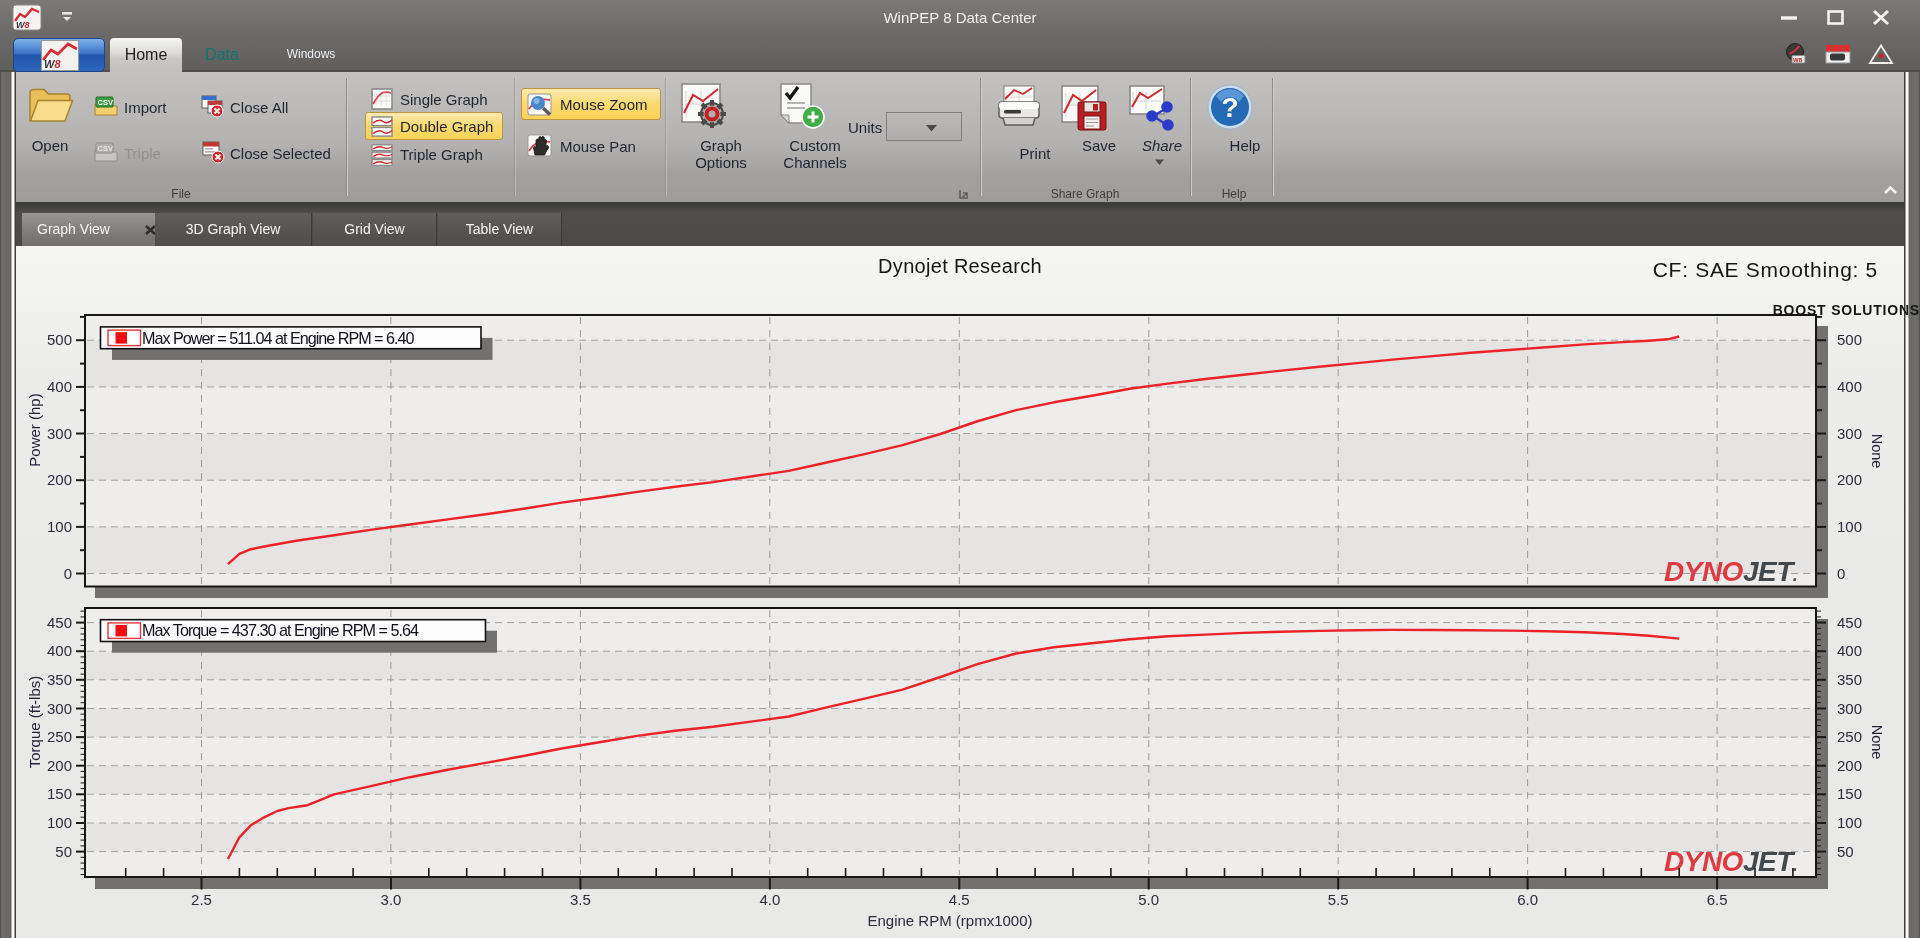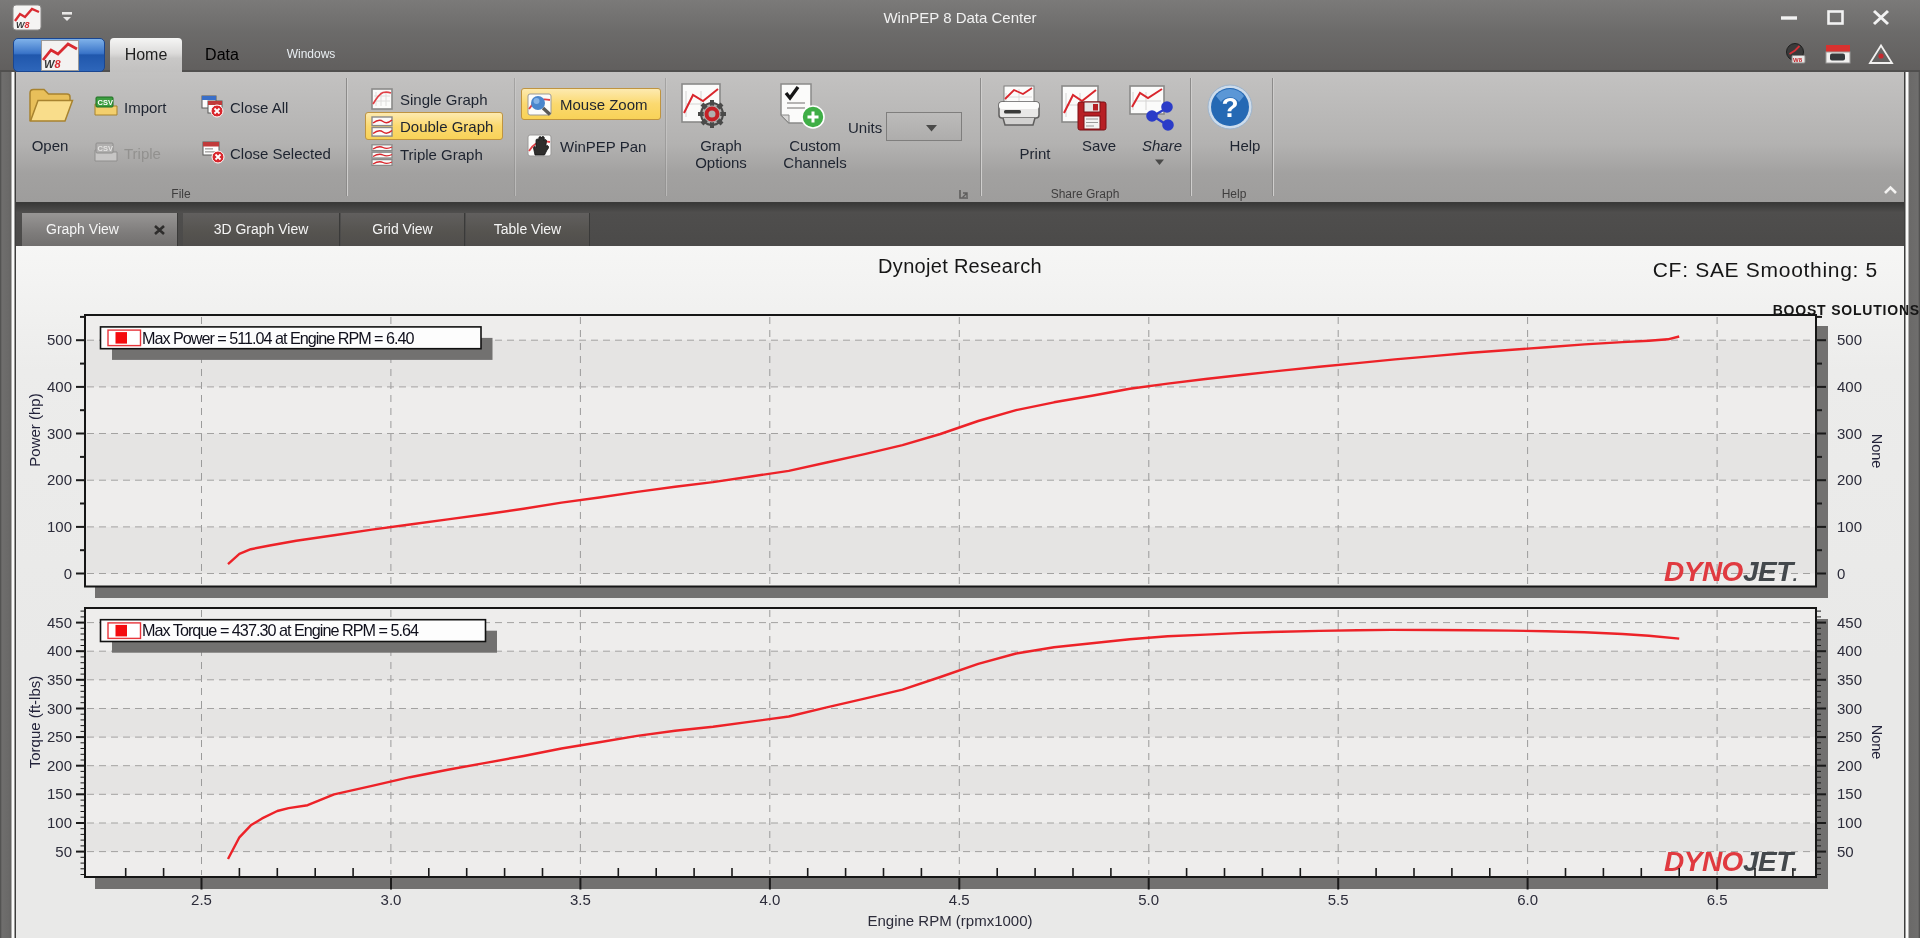--- a/index.html
+++ b/index.html
@@ -21,21 +21,21 @@
 .gsep{position:absolute;top:6px;height:118px;width:2px;
   background:linear-gradient(90deg,#8c8b8a 0,#8c8b8a 1px,#cfcecd 1px);}
 .glabel{position:absolute;top:115px;width:100%;text-align:center;font-size:12px;color:#3f3e3e;}
 .itext{font-size:15px;color:#1e2430;}
 .biglabel{position:absolute;text-align:center;font-size:15px;color:#1e2430;line-height:17px;}
 
 #docstrip{left:16px;top:204px;width:1888px;height:42px;
   background:linear-gradient(#3b3b3a,#4f4e4d 20%,#4b4a49);}
 .dtab{position:absolute;top:9px;height:33px;color:#f5f5f5;font-size:14px;
   text-align:center;line-height:33px;border-right:1px solid #3a3a39;}
-.dtab.inactive{background:linear-gradient(#615f5e,#55534f 60%,#504e4c);margin-left:28px;}
+.dtab.inactive{background:linear-gradient(#615f5e,#55534f 60%,#504e4c);}
 #dtab1{left:6px;width:131px;background:linear-gradient(#989695,#7e7c7b 60%,#716f6e);}
 
 #content{left:16px;top:246px;width:1888px;height:692px;
   background:linear-gradient(#f6f6f5,#ececeb 18%,#e9e9e8 60%);}
 .hdr{position:absolute;color:#161616;}
 .rot{position:absolute;color:#23233a;font-size:15px;white-space:nowrap;}
 svg text{font-family:"Liberation Sans",sans-serif;}
 </style>
 </head>
 <body>
@@ -69,21 +69,21 @@
 <div class="abs" style="left:13px;top:38px;width:92px;height:34px;border-radius:5px;
   background:linear-gradient(#7fb2ea,#3a74c8 45%,#2057ac 50%,#2e66ba);border:1px solid #1a4690;box-sizing:border-box;"></div>
 <svg class="abs" style="left:41px;top:40px;" width="38" height="31">
  <rect x="0.5" y="0.5" width="37" height="30" fill="#f3f2f1" stroke="#9a9998"></rect>
  <polyline points="2,20 10,10 17,14 27,4 36,9" fill="none" stroke="#d92b31" stroke-width="2.8"></polyline>
  <text x="3" y="28" font-size="11" font-weight="bold" font-style="italic" fill="#3a3a3a">W<tspan fill="#d92b31">8</tspan></text>
 </svg>
 <div class="abs" style="left:110px;top:38px;width:72px;height:34px;border-radius:4px 4px 0 0;
   background:linear-gradient(#f6f6f5,#dcdbda 45%,#c9c8c7 60%,#c2c1c0);
   color:#1f1f1f;font-size:16px;text-align:center;line-height:33px;">Home</div>
-<div class="abs" style="left:182px;top:38px;width:80px;height:34px;color:#000000;font-size:16px;text-align:center;line-height:33px;">Data</div>
+<div class="abs" style="left:182px;top:38px;width:80px;height:34px;color:#0f766e;font-size:16px;text-align:center;line-height:33px;">Data</div>
 <div class="abs" style="left:262px;top:38px;width:98px;height:34px;color:#e9eef2;font-size:12px;text-align:center;line-height:33px;">Windows</div>
 <div class="abs" id="borderL"></div>
 <div class="abs" id="borderR"></div>
 <div class="abs" id="ribbon">
  <div class="gsep" style="left:330px;"></div>
  <div class="gsep" style="left:964px;"></div>
  <div class="gsep" style="left:498px;opacity:0.55;"></div>
  <div class="gsep" style="left:649px;opacity:0.55;"></div>
  <div class="gsep" style="left:1174px;"></div>
  <div class="gsep" style="left:1256px;"></div>
@@ -159,21 +159,21 @@
   <circle cx="11" cy="10" r="7" fill="#4a86cc"></circle>
   <circle cx="9.5" cy="8" r="3" fill="#85b3e6"></circle>
   <line x1="16" y1="15" x2="23" y2="21.5" stroke="#5a5a59" stroke-width="3.4"></line>
  </svg>
  <div class="abs itext" style="left:544px;top:24px;">Mouse Zoom</div>
  <svg class="abs" style="left:511px;top:62px;" width="26" height="24">
   <rect x="1" y="1" width="23" height="21" rx="2" fill="#fcfcfb" stroke="#9a9998"></rect>
   <path d="M2 17 Q9 5 23 8" fill="none" stroke="#e04046" stroke-width="1.8"></path>
   <path d="M8 21 L6.5 14 Q6.5 12.5 8 12.5 L9 13.5 L9 6.5 Q9 5 10.3 5 Q11.6 5 11.6 6.5 L11.8 4 Q12 2.5 13.3 2.6 Q14.6 2.7 14.5 4.2 L14.6 3.4 Q15 2.2 16.2 2.5 Q17.4 2.8 17.3 4.2 L17 6.5 Q17.4 5.2 18.5 5.5 Q19.7 5.9 19.5 7.2 L18.8 12 Q21 11 21.5 12.5 Q22 14 20 16 L17.5 21 Z" fill="#2e2d2c" stroke="#141414" stroke-width="0.8"></path>
  </svg>
- <div class="abs itext" style="left:544px;top:66px;">WinPEP Pan</div>
+ <div class="abs itext" style="left:544px;top:66px;">Mouse Pan</div>
  <svg class="abs" style="left:665px;top:11px;" width="50" height="50">
   <rect x="1" y="1" width="38" height="38" fill="#fbfbfa" stroke="#8a8a89" stroke-width="1.6"></rect>
   <path d="M5 8 L5 34 M5 21 L35 21 M20 8 L20 34" stroke="#d5d4d3"></path>
   <polyline points="3,30 12,12 22,18 37,6" fill="none" stroke="#d9262c" stroke-width="2"></polyline>
   <g>
    <circle cx="31" cy="31" r="11" fill="#b0afae" stroke="#4a4a49" stroke-width="2"></circle>
    <g stroke="#4a4a49" stroke-width="4">
     <line x1="31" y1="17" x2="31" y2="45"></line>
           <line x1="17" y1="31" x2="45" y2="31"></line>
     <line x1="21" y1="21" x2="41" y2="41"></line>
@@ -251,21 +251,21 @@
  <svg class="abs" style="left:942px;top:116px;" width="14" height="14">
   <path d="M2 2 L2 10 L10 10" fill="none" stroke="#5f5e5d" stroke-width="1.6"></path>
   <path d="M5 5 L9 5 L9 9 M9 5 L4.5 9.5" stroke="#5f5e5d" stroke-width="1.4" fill="none"></path>
  </svg>
  <svg class="abs" style="left:1866px;top:111px;" width="20" height="14">
   <path d="M3 10 L8.5 4.5 L14 10" fill="none" stroke="#f3f2f1" stroke-width="2.6"></path>
  </svg>
 </div>
 <div class="abs" id="ribbonbot"></div>
 <div class="abs" id="docstrip">
-  <div class="dtab" id="dtab1" style="text-align:left;padding-left:24px;">Graph View<svg style="position:absolute;right:9px;top:9px;" width="16" height="16">
+  <div class="dtab" id="dtab1" style="text-align:left;padding-left:15px;">Graph View<svg style="position:absolute;right:9px;top:9px;" width="16" height="16">
         <path d="M3 4 L12 12 M12 4 L3 12" stroke="#2e2d2c" stroke-width="2.6"></path>
       </svg></div>
   <div class="dtab inactive" style="left:139px;width:156px;">3D Graph View</div>
   <div class="dtab inactive" style="left:297px;width:123px;">Grid View</div>
   <div class="dtab inactive" style="left:422px;width:123px;">Table View</div>
 </div>
 <div class="abs" id="content"></div>
 <div class="abs hdr" style="left:0;right:0;top:255px;text-align:center;font-size:20px;letter-spacing:0.3px;">Dynojet Research</div>
 <div class="abs hdr" style="left:0;right:0;top:302px;text-align:right;font-size:14px;font-weight:bold;letter-spacing:0.8px;">BOOST SOLUTIONS</div>
 <div class="abs hdr" style="right:42px;top:258px;font-size:21px;letter-spacing:0.7px;">CF: SAE Smoothing: 5</div>

